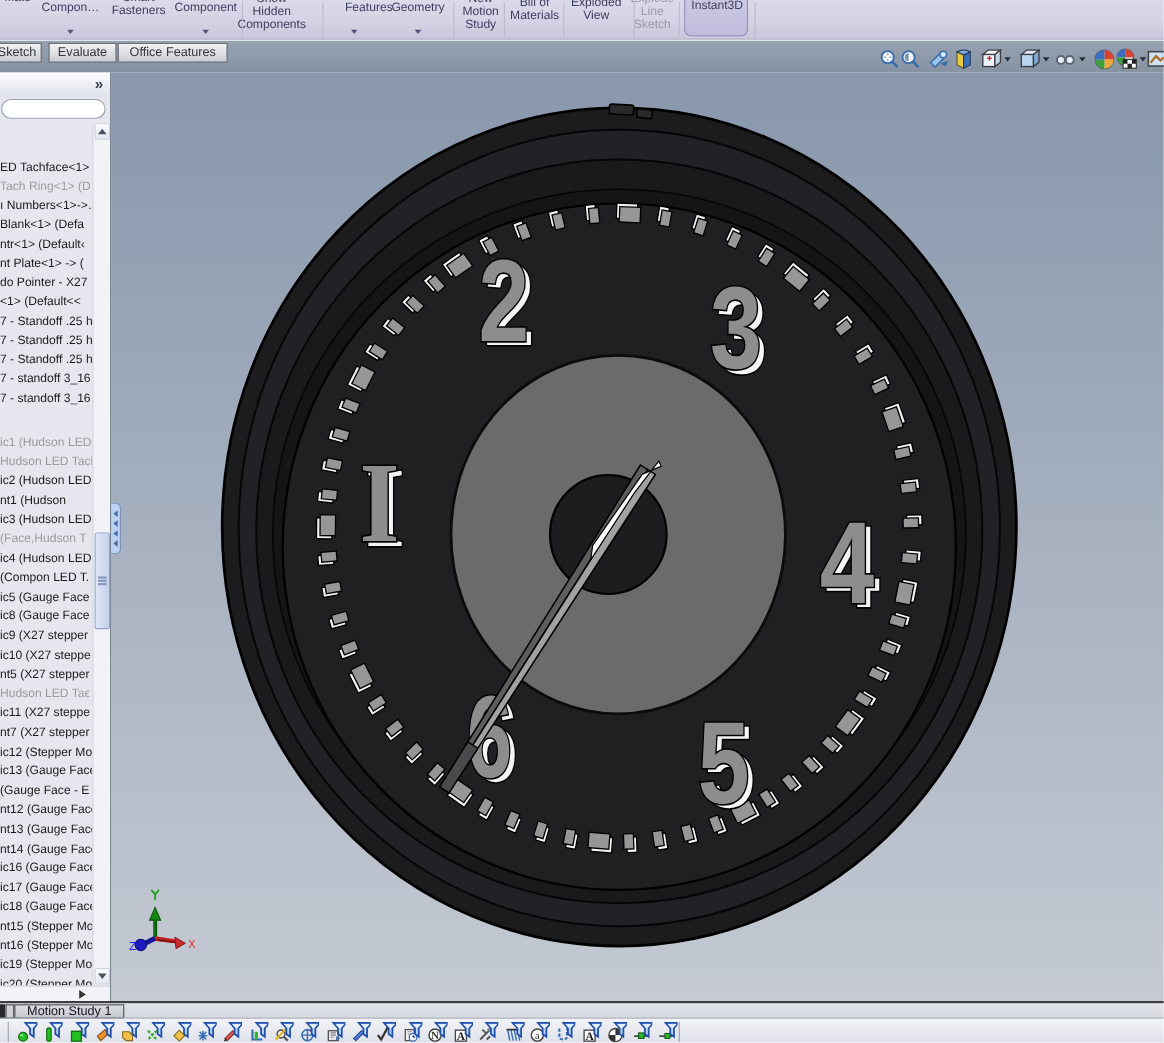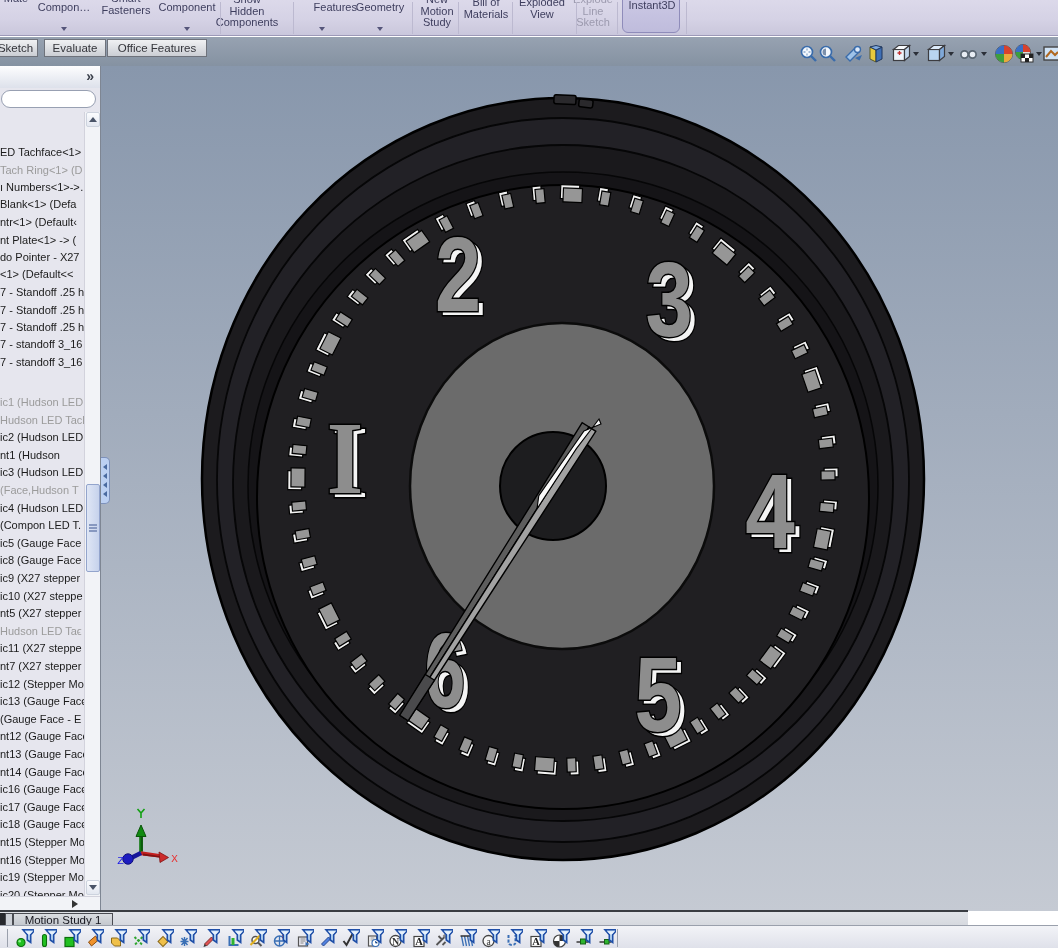--- a/index.html
+++ b/index.html
@@ -16,21 +16,21 @@
   background:linear-gradient(#fdfdfe,#dde1eb); }
 #psearch { position:absolute; left:1px; top:24px; width:95px; height:18px; background:#fff;
   border:1px solid #98a0b2; border-radius:9px; }
 #ptree { position:absolute; left:0; top:0; width:84px; height:830px; overflow:hidden;margin-top:32px; }
 #vscroll { position:absolute; left:84px; top:46px; width:16px; height:784px; background:#f2f3f7;
   border-left:1px solid #d2d2dc; }
 #hscroll { position:absolute; left:0; top:830px; width:100px; height:15px; background:#f2f3f7;
   border-top:1px solid #d2d2dc; }
 #viewport { position:absolute; left:0; top:66px; width:1058px; height:845px;
   background:linear-gradient(180deg,#8897ac 0%,#c5cad3 100%); }
-#mstrip { position:absolute; left:0; top:910px; width:968px; height:15px; background:linear-gradient(#e0e3e8,#d6d9df);
+#mstrip { position:absolute; left:0; top:910px; width:1058px; height:15px; background:linear-gradient(#e0e3e8,#d6d9df);
   border-top:2px solid #3a3d42; }
 #mbar { position:absolute; left:0; top:925px; width:1058px; height:23px;
   
   background:linear-gradient(#f2f3f7,#dfe1ea); border-top:1px solid #9aa0ac; }
 .arr { width:0; height:0; position:absolute; }
 </style></head>
 <body>
 <div id="viewport">
 <svg width="880" height="870" viewBox="0 0 880 870" style="position:absolute;left:140px;top:-11px">
 <ellipse cx="423" cy="424" rx="361" ry="381" fill="#1c1b1e" stroke="#000" stroke-width="2.5"></ellipse>

